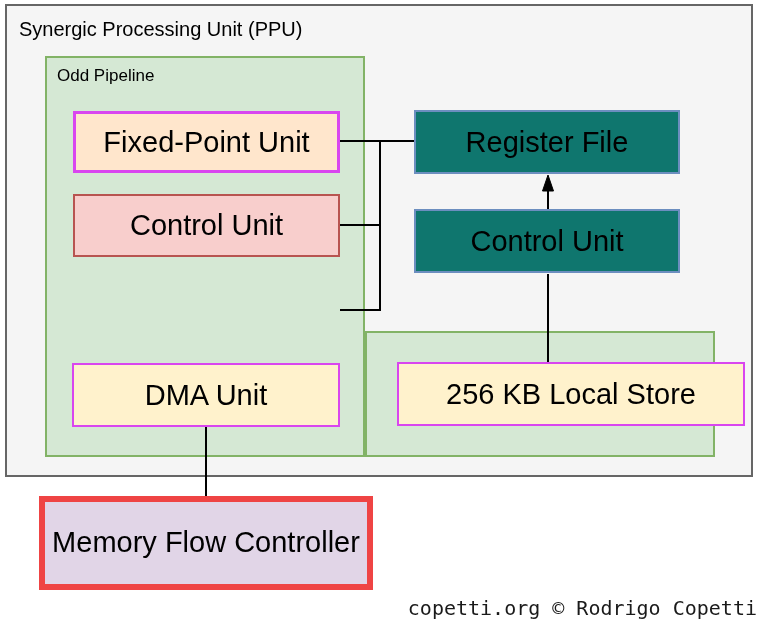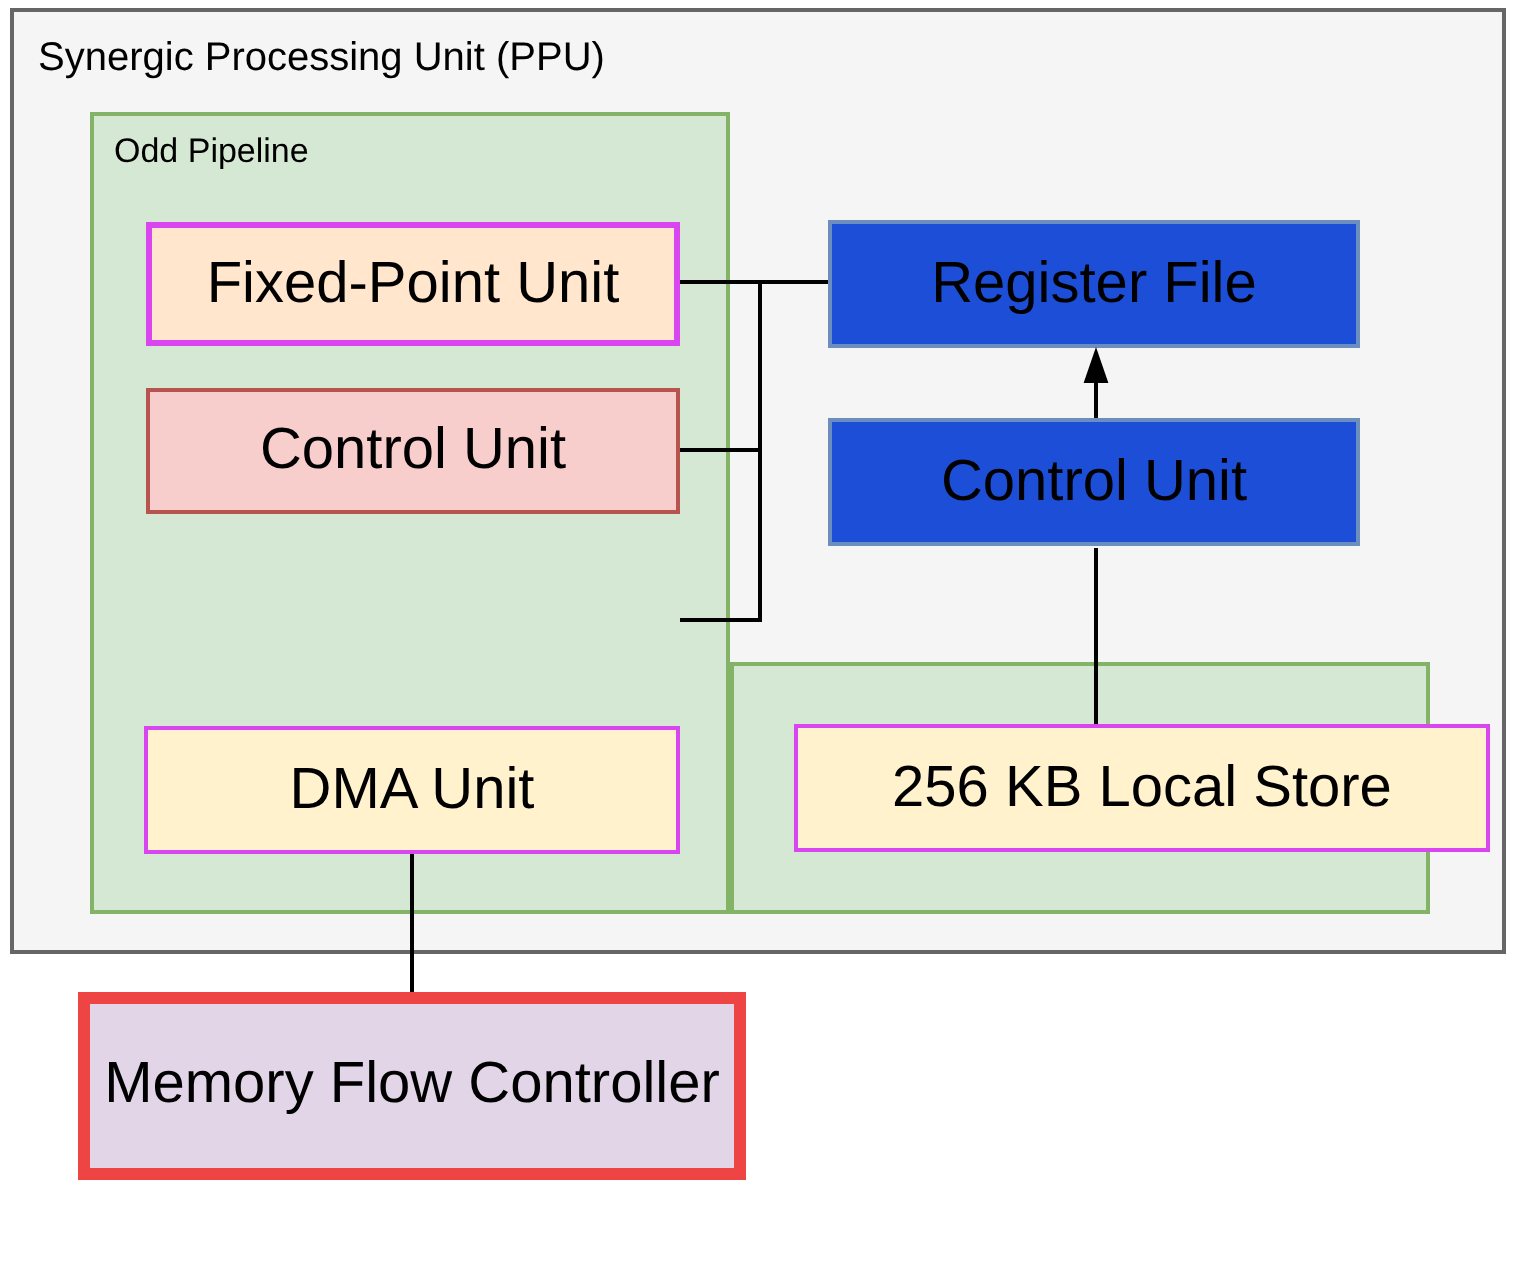--- a/index.html
+++ b/index.html
@@ -27,21 +27,21 @@
     white-space: nowrap;
   }
 
   .node {
     position: absolute; display: flex; align-items: center; justify-content: center;
     font-size: 29px; color: #000; text-align: center; z-index: 3;
   }
   .node-orange { background: #ffe6cc; border: 3px solid #d946ef; }
   .node-red    { background: #f8cecc; border: 2px solid #b85450; }
   .node-yellow { background: #fff2cc; border: 2px solid #d946ef; }
-  .node-blue   { background: #1d4ed8; border: 2px solid #6c8ebf; }
+  .node-blue   { background: #0f766e; border: 2px solid #6c8ebf; }
   .node-purple { background: #e1d5e7; border: 6px solid #ef4444; }
 
   .n-fixed-point   { left: 73px;  top: 111px; width: 267px; height: 62px; }
   .n-control-pink  { left: 73px;  top: 194px; width: 267px; height: 63px; }
   .n-load-store    { left: 73px;  top: 279px; width: 267px; height: 64px; }
   .n-dma           { left: 72px;  top: 363px; width: 268px; height: 64px; }
   .n-register-file { left: 414px; top: 110px; width: 266px; height: 64px; }
   .n-control-blue  { left: 414px; top: 209px; width: 266px; height: 64px; }
   .n-local-store   { left: 397px; top: 362px; width: 348px; height: 64px; }
   .n-mfc           { left: 39px;  top: 496px; width: 334px; height: 94px;
@@ -115,14 +115,15 @@
     <line x1="380" y1="140" x2="380" y2="311"></line>
 
     <line x1="548" y1="209" x2="548" y2="189"></line>
     <polygon points="548,175 542.5,191 553.5,191"></polygon>
 
     <line x1="548" y1="362" x2="548" y2="274"></line>
 
     <line x1="206" y1="427" x2="206" y2="496"></line>
   </svg>
 
+  <div class="watermark">copetti.org © Rodrigo Copetti</div>
 
 </div>
 
 </body></html>

